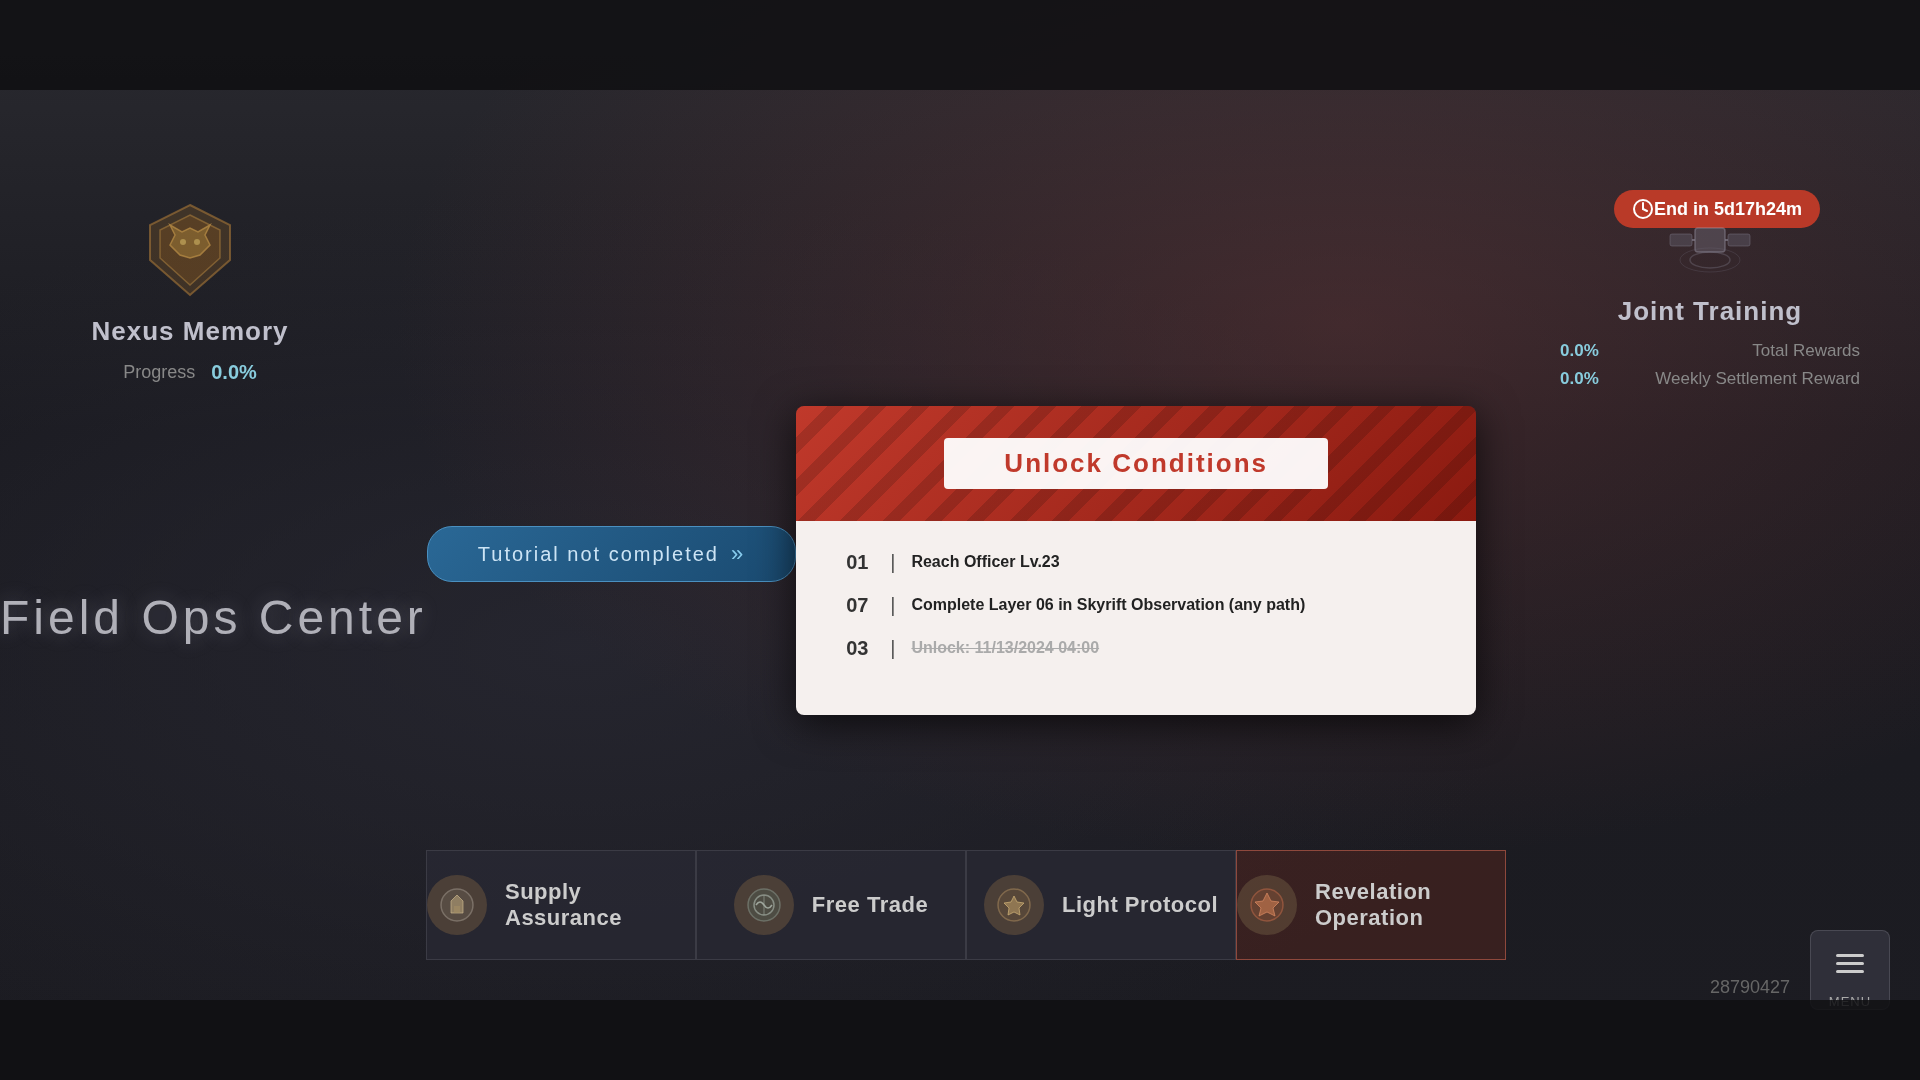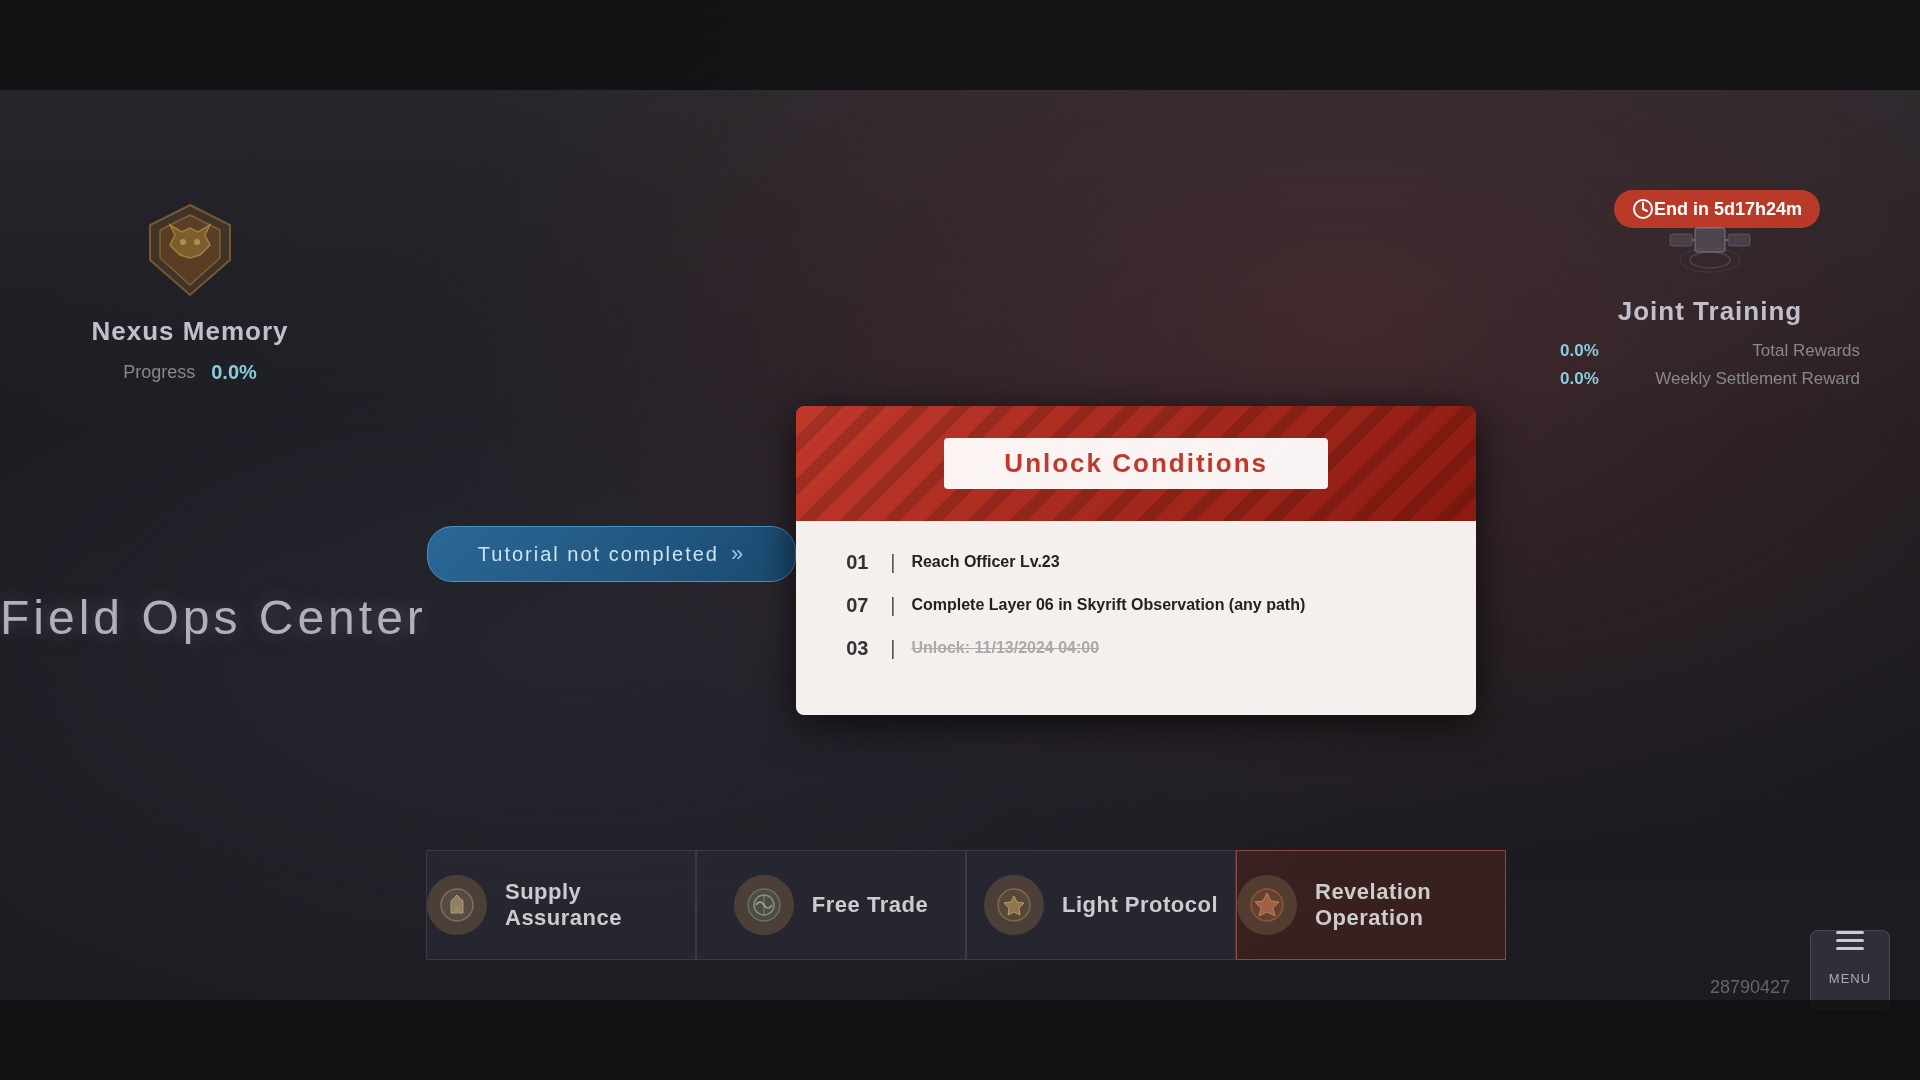--- a/index.html
+++ b/index.html
@@ -303,21 +303,21 @@
       bottom: 70px;
       right: 30px;
       width: 80px;
       height: 80px;
       background: rgba(50, 50, 60, 0.9);
       border: 1px solid rgba(100, 100, 110, 0.5);
       border-radius: 8px;
       display: flex;
       flex-direction: column;
       align-items: center;
-      justify-content: flex-start;
+      justify-content: flex-end;
       gap: 17px;
       cursor: pointer;
     }
 
     .menu-lines {
       display: flex;
       flex-direction: column;
       gap: 5px;
     }
 

